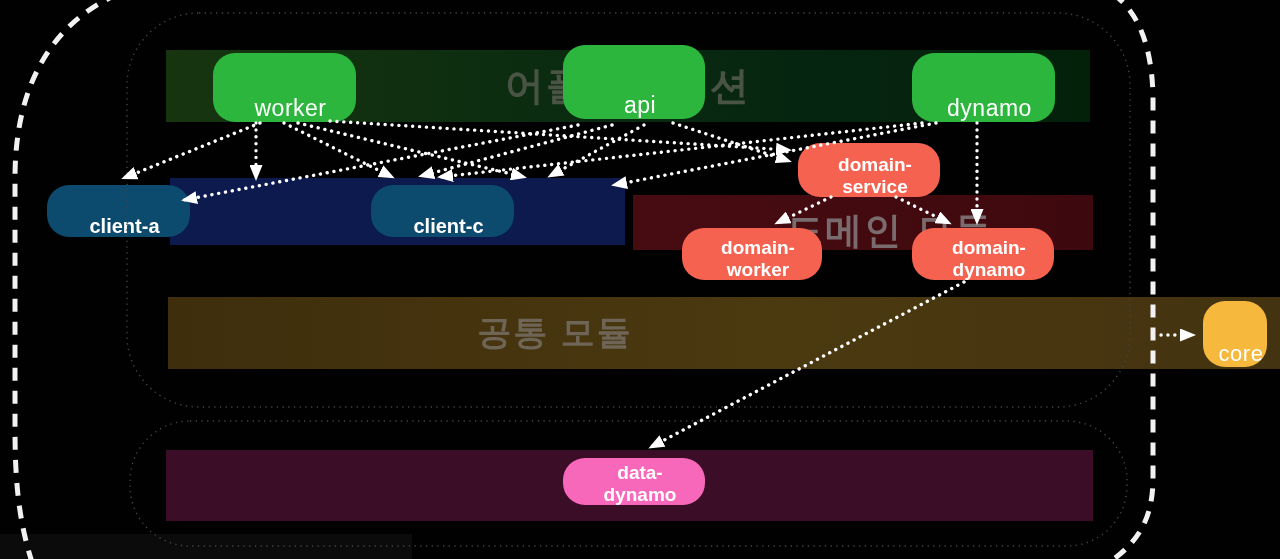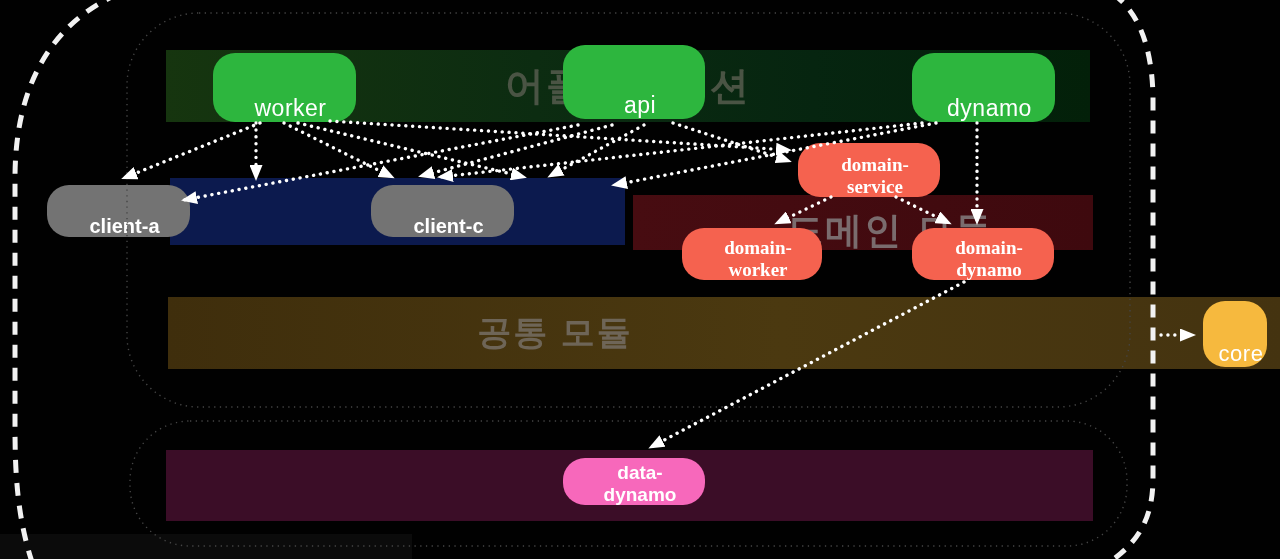--- a/index.html
+++ b/index.html
@@ -21,22 +21,22 @@
     background:linear-gradient(90deg,#3f2e0c,#4b3910 55%,#443310);}
   #b-common .title{font-size:34px; color:#6e6557; position:relative; left:-170px;}
   #b-data{left:166px; top:450px; width:927px; height:71px; background:#3b0d27;}
 
   .node{position:absolute; z-index:3; border-radius:22px; display:flex; flex-direction:column;
     align-items:center; justify-content:flex-end; color:#fff; text-align:center; line-height:1.12;
     user-select:none;padding-left:12px;}
   .thin{font-weight:400; font-size:23px; letter-spacing:0.5px;}
   .fat{font-weight:700; font-size:20px;}
   .green{background:#2db63e;}
-  .blue{background:#737373;}
-  .salmon{background:#f5624f;font-family:Liberation Serif, serif;}
+  .blue{background:#0c4a6e;}
+  .salmon{background:#f5624f;}
   .pink{background:#f768bb;}
   .amber{background:#f6b93e;}
 
   #n-worker{left:213px; top:53px; width:131px; height:69px;}
   #n-api{left:563px; top:45px; width:130px; height:74px;}
   #n-admin{left:912px; top:53px; width:131px; height:69px;}
   #n-client-a{left:47px;  top:185px; width:131px; height:52px;}
   #n-client-b{left:192px; top:185px; width:130px; height:52px;}
   #n-client-c{left:338px; top:185px; width:131px; height:52px;margin-left:33px;}
   #n-client-d{left:480px; top:185px; width:133px; height:52px;}

